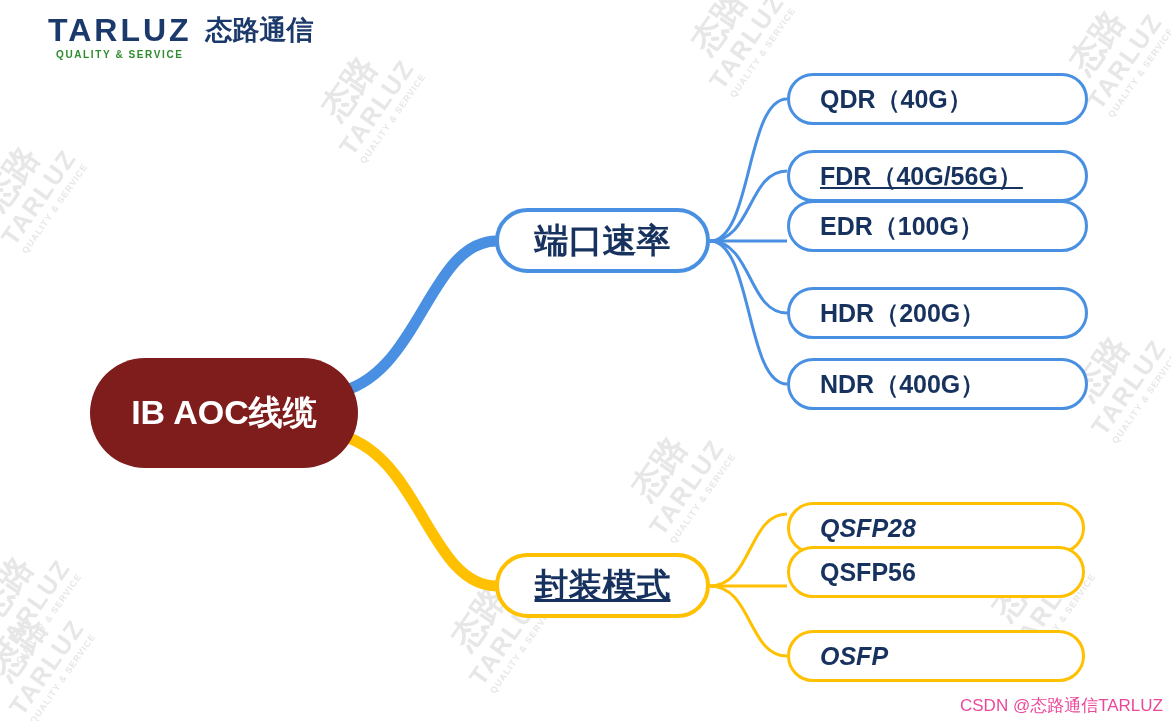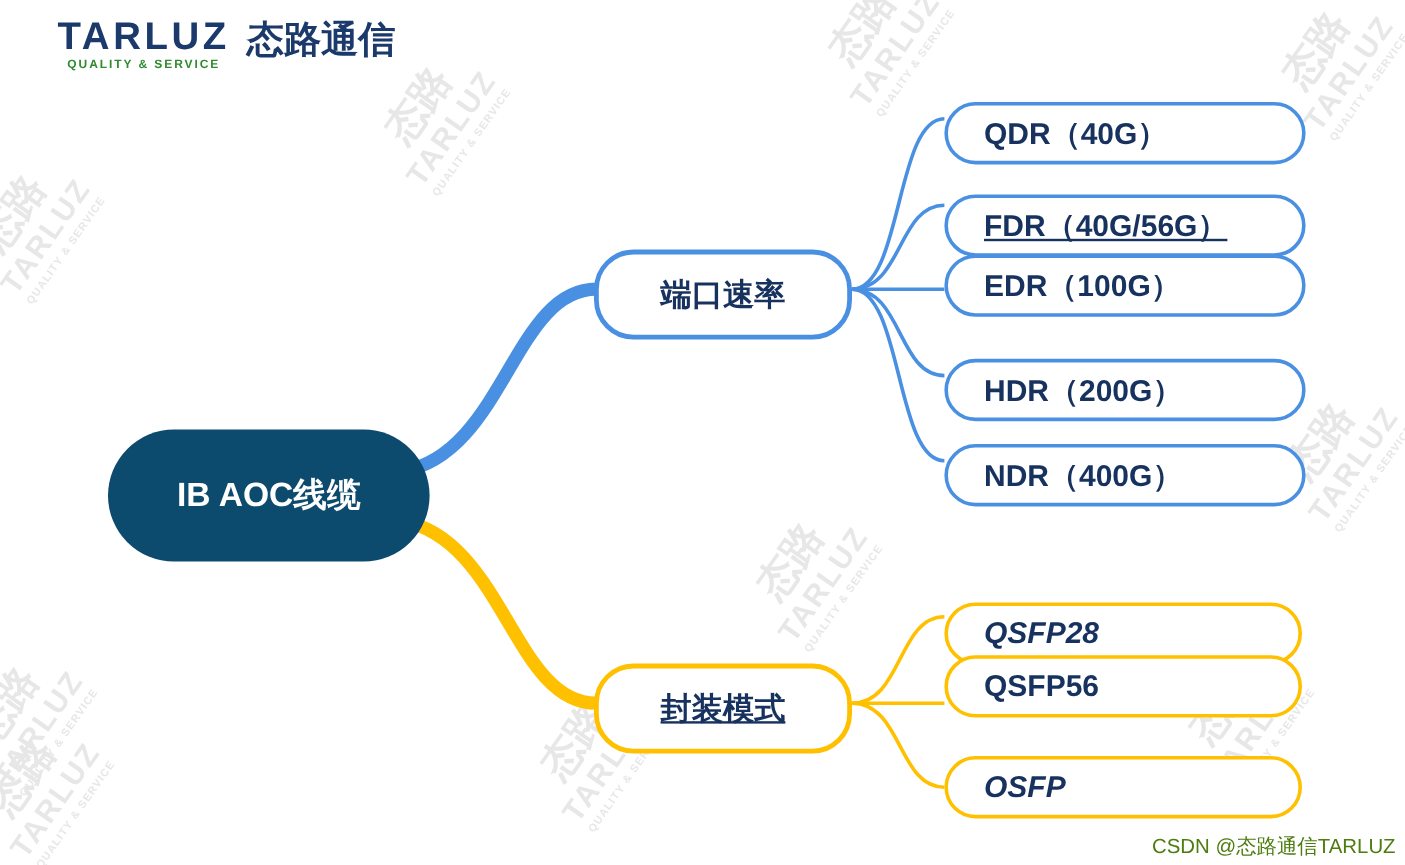--- a/index.html
+++ b/index.html
@@ -8,21 +8,21 @@
     background:#ffffff;
     font-family:"Liberation Sans","DejaVu Sans",sans-serif;
     position:relative; overflow:hidden;
   }
 
   
   .logo { position:absolute; top:14px; left:48px; display:flex; align-items:flex-start; gap:14px; z-index:5; }
   .logo-left { display:flex; flex-direction:column; align-items:center; }
   .logo-brand { font-size:32px; color:#1b3a6b; letter-spacing:3px; font-weight:600; line-height:1; }
   .logo-tagline { font-size:10px; color:#2e8b2e; letter-spacing:1.6px; font-weight:bold; margin-top:3px; }
-  .logo-cn { font-size:31px; color:#1b3a6b; font-weight:bold; line-height:1; margin-top:3px; }
+  .logo-cn { font-size:27px; color:#1b3a6b; font-weight:bold; line-height:1; margin-top:3px; }
 
   
   .wm {
     position:absolute; display:flex; flex-direction:column; align-items:center;
     transform:rotate(-55deg); color:#e7e7e7; font-weight:bold; line-height:1.15;
     z-index:1; pointer-events:none; white-space:nowrap;
   }
   .wm-cn { font-size:34px; }
   .wm-en { font-size:25px; letter-spacing:2px; }
   .wm-tag { font-size:9px; letter-spacing:1px; }
@@ -30,38 +30,38 @@
   
   .connectors { position:absolute; left:0; top:0; z-index:2; }
 
   
   .node {
     position:absolute; box-sizing:border-box; display:flex; align-items:center;
     font-weight:bold; color:#17325e; background:#ffffff; z-index:3;
   }
   .root-node {
     left:90px; top:358px; width:268px; height:110px; border-radius:55px;
-    background:#0c4a6e; color:#ffffff; justify-content:center; font-size:28px;
+    background:#7f1d1d; color:#ffffff; justify-content:center; font-size:34px;
   }
   .branch-node {
-    width:215px; height:75px; border-radius:33px; border:4px solid;
-    justify-content:center; font-size:26px;
+    width:215px; height:65px; border-radius:33px; border:4px solid;
+    justify-content:center; font-size:34px;
   }
   .branch-blue   { left:495px; top:208px; border-color:#4a90e2; }
   .branch-yellow { left:495px; top:553px; border-color:#ffc000;text-decoration:underline; }
   .leaf {
     left:787px; width:301px; height:52px; border-radius:26px; border:3px solid;
     padding-left:30px; font-size:25px;
   }
-  .leaf-blue   { border-color:#4a90e2;margin-top:12px; }
+  .leaf-blue   { border-color:#4a90e2; }
   .leaf-yellow { border-color:#ffc000; width:298px; }
 
   
   .credit {
-    position:absolute; right:8px; bottom:4px; color:#4d7c0f; font-size:17px; z-index:5;
+    position:absolute; right:8px; bottom:4px; color:#ec4899; font-size:17px; z-index:5;
   }
 </style>
 </head>
 <body>
 
 <div class="wm" style="left:310px; top:60px;">
   <span class="wm-cn">态路</span>
   <span class="wm-en">TARLUZ</span>
   <span class="wm-tag">QUALITY &amp; SERVICE</span>
 </div>

